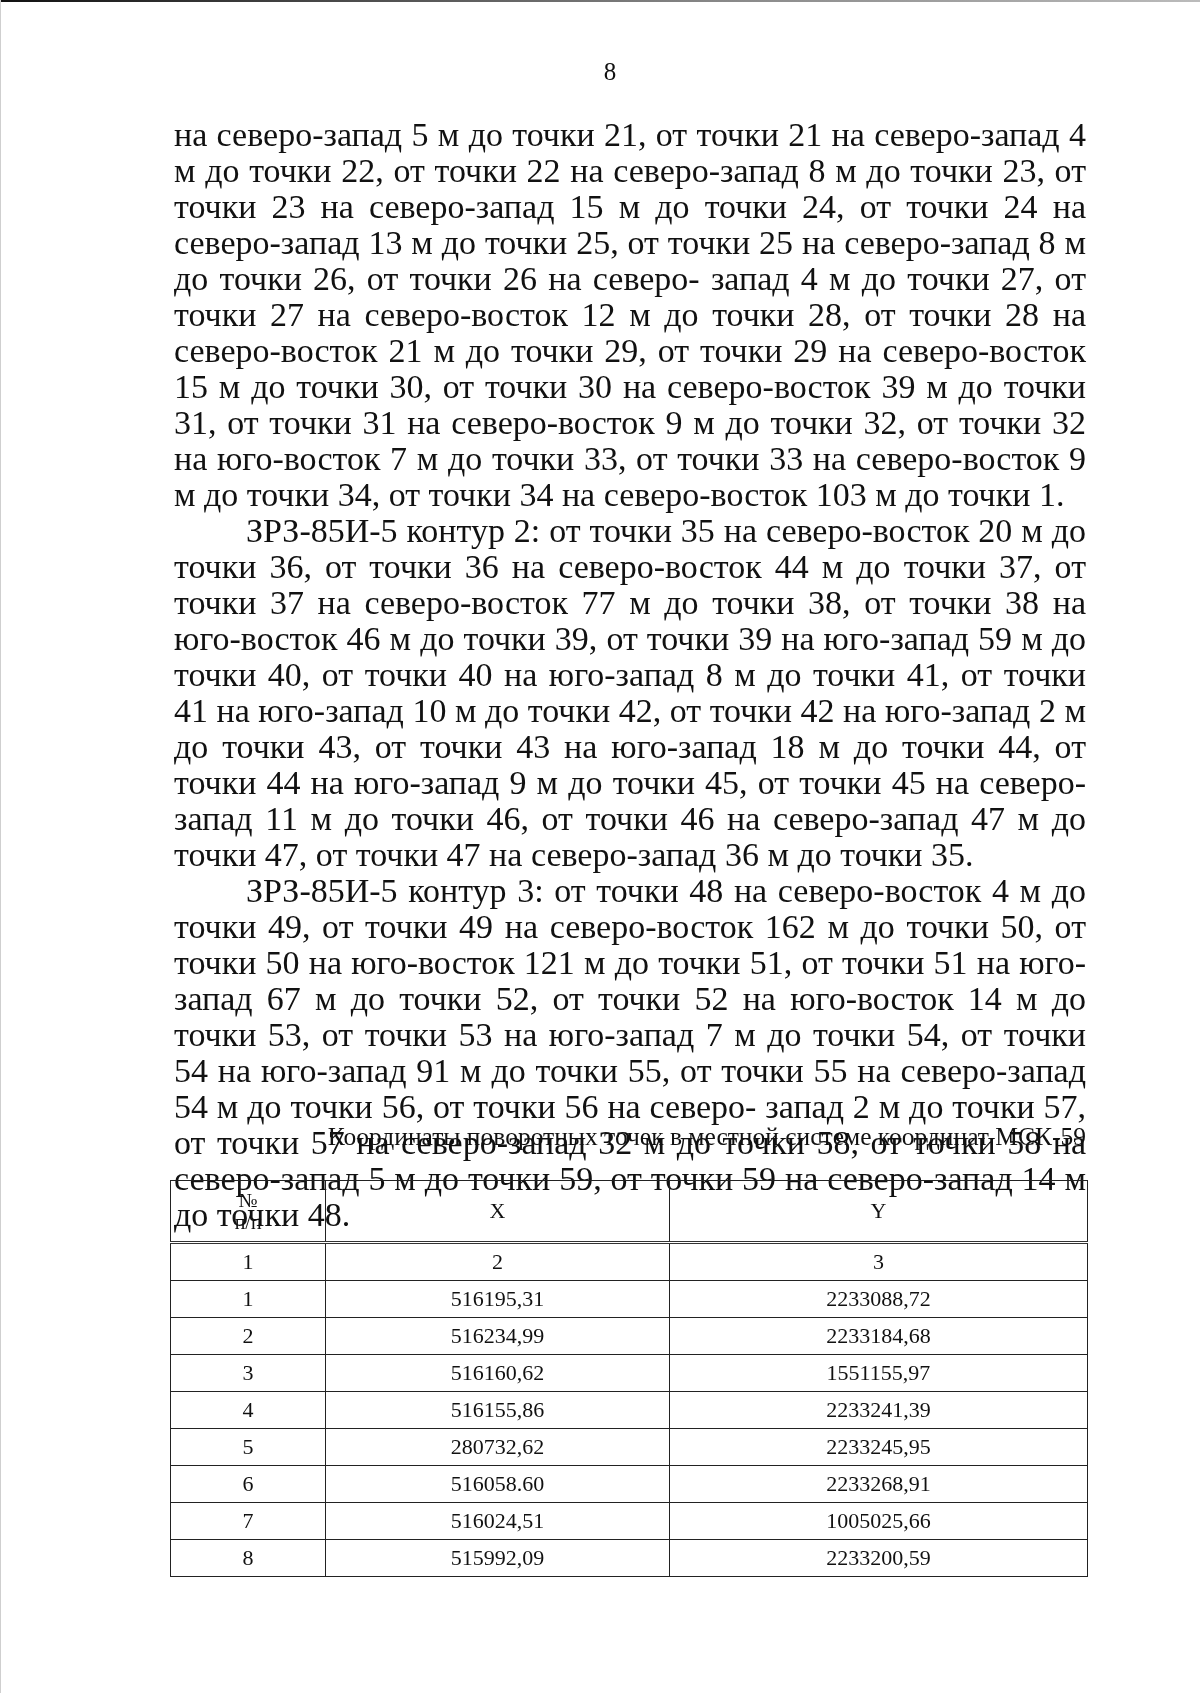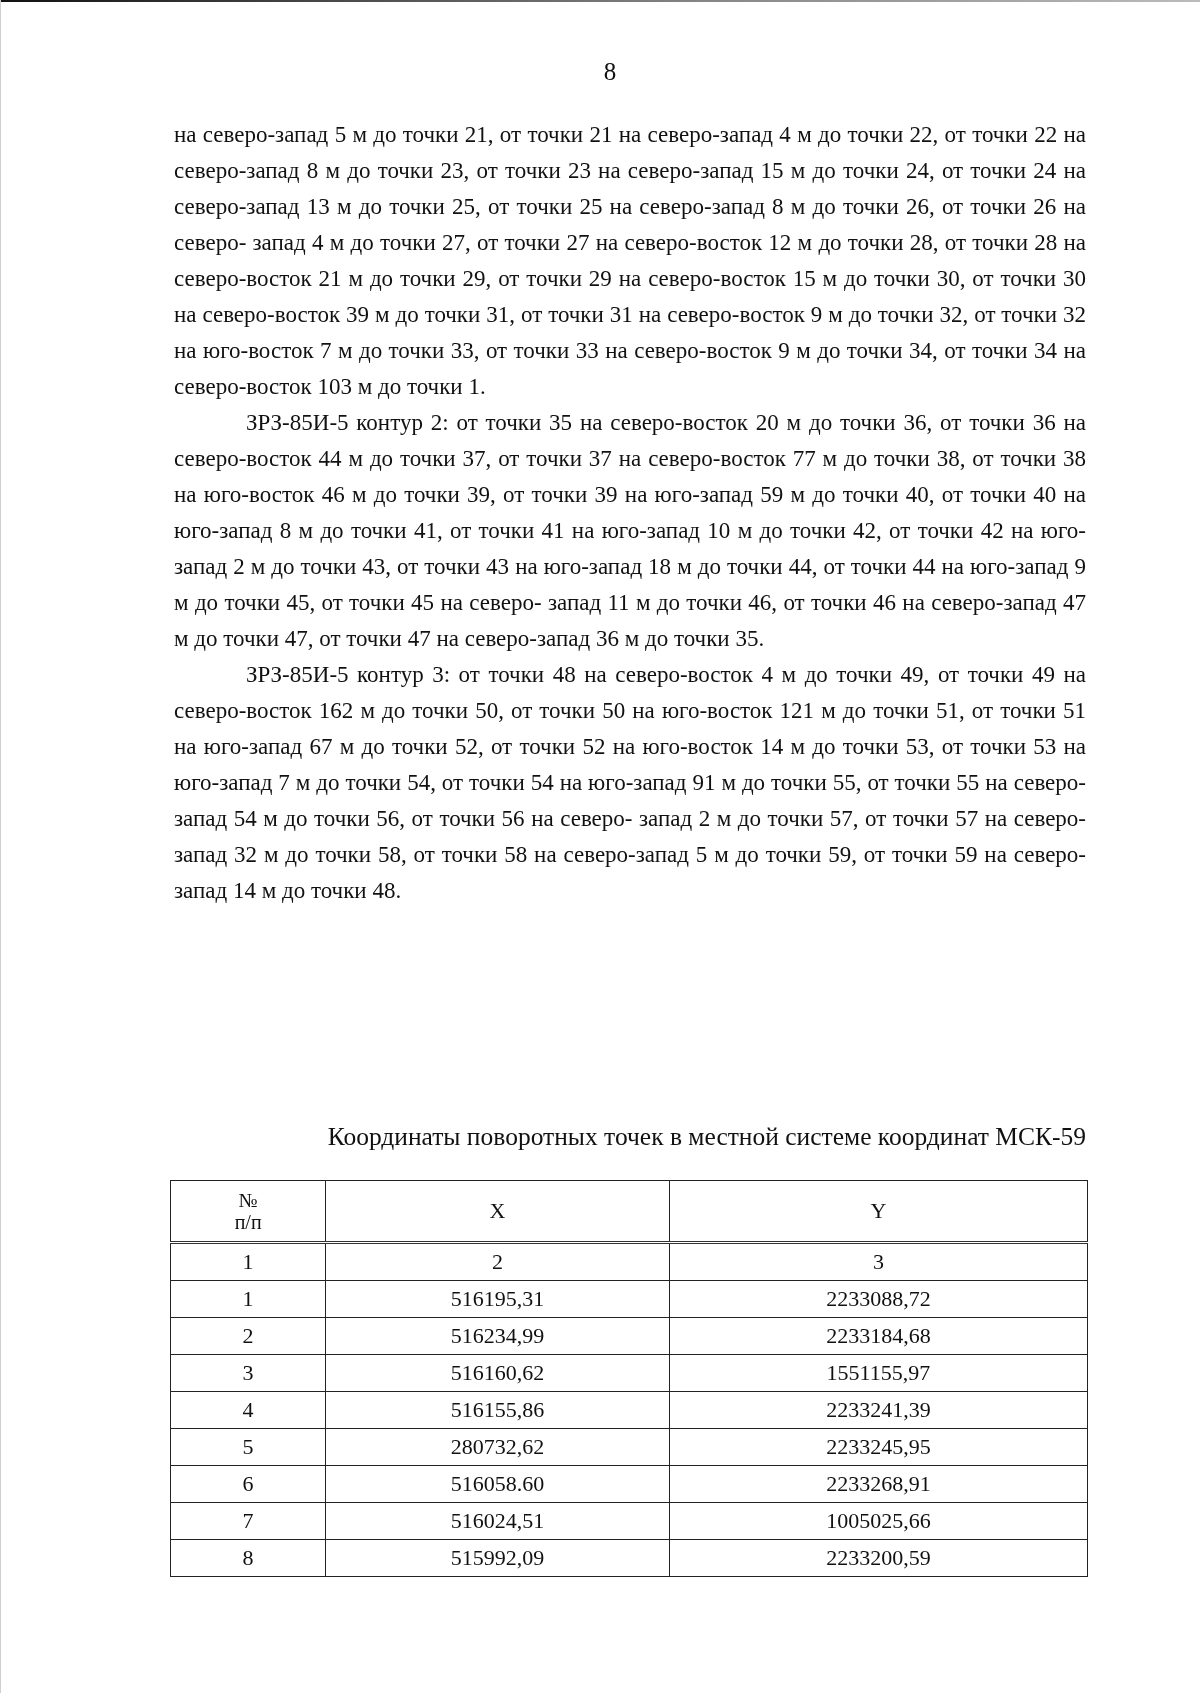--- a/index.html
+++ b/index.html
@@ -35,21 +35,21 @@
       text-align: center;
       font-size: 25px;
       padding-left: 20px;
       box-sizing: border-box;
     }
     .body-text {
       position: absolute;
       left: 174px;
       top: 117px;
       width: 912px;
-      font-size: 23px;
+      font-size: 34px;
       line-height: 36px;
       text-align: justify;
     }
     .body-text p {
       margin: 0;
     }
     .body-text p.indent {
       text-indent: 72px;
     }
     .table-caption {

